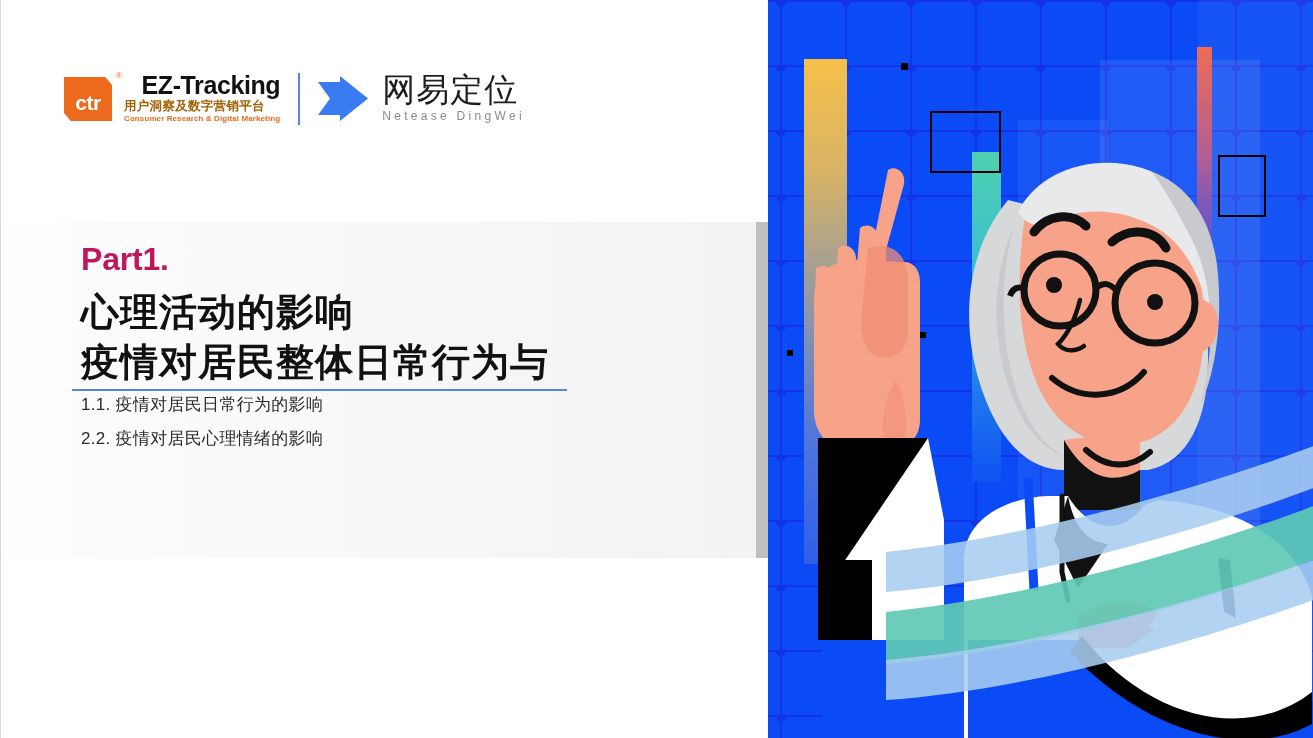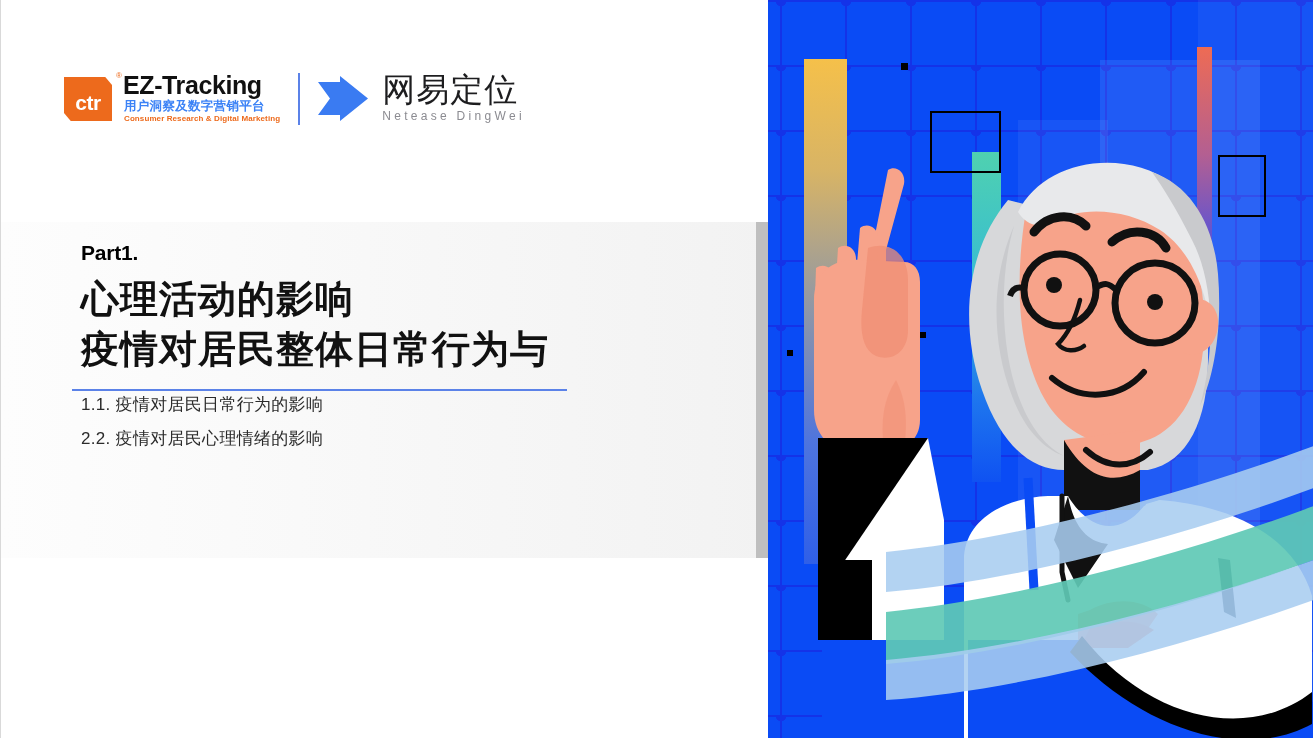--- a/index.html
+++ b/index.html
@@ -67,25 +67,26 @@
     font-size: 8px;
     color: #ED6A1C;
   }
   .ez-title {
     font-size: 25px;
     font-weight: bold;
     color: #111111;
     line-height: 1.02;
     letter-spacing: -0.4px;
     margin-left: 7px;
+    text-align: right;
   }
   .ez-cn {
     font-size: 12.5px;
     font-weight: bold;
-    color: #3b82f6;
+    color: #a16207;
     line-height: 1.25;
     margin-left: 8px;
     letter-spacing: 0.3px;
   }
   .ez-en {
     font-size: 8px;
     font-weight: bold;
     color: #ED6A1C;
     line-height: 1.3;
     margin-left: 8px;
@@ -145,23 +146,23 @@
     background: #bfbfbf;
   }
 
   .title-wrap {
     position: absolute;
     left: 80px;
     top: 240px;
     width: 620px;
   }
   .part-label {
-    font-size: 21px;
-    font-weight: bold;
-    color: #000000;
+    font-size: 32px;
+    font-weight: bold;
+    color: #be185d;
     letter-spacing: -0.2px;
     line-height: 1.2;
   }
   .main-title {
     margin-top: 10px;
     font-size: 38px;
     font-weight: bold;
     color: #111111;
     line-height: 1.30;
     letter-spacing: 1.0px;

